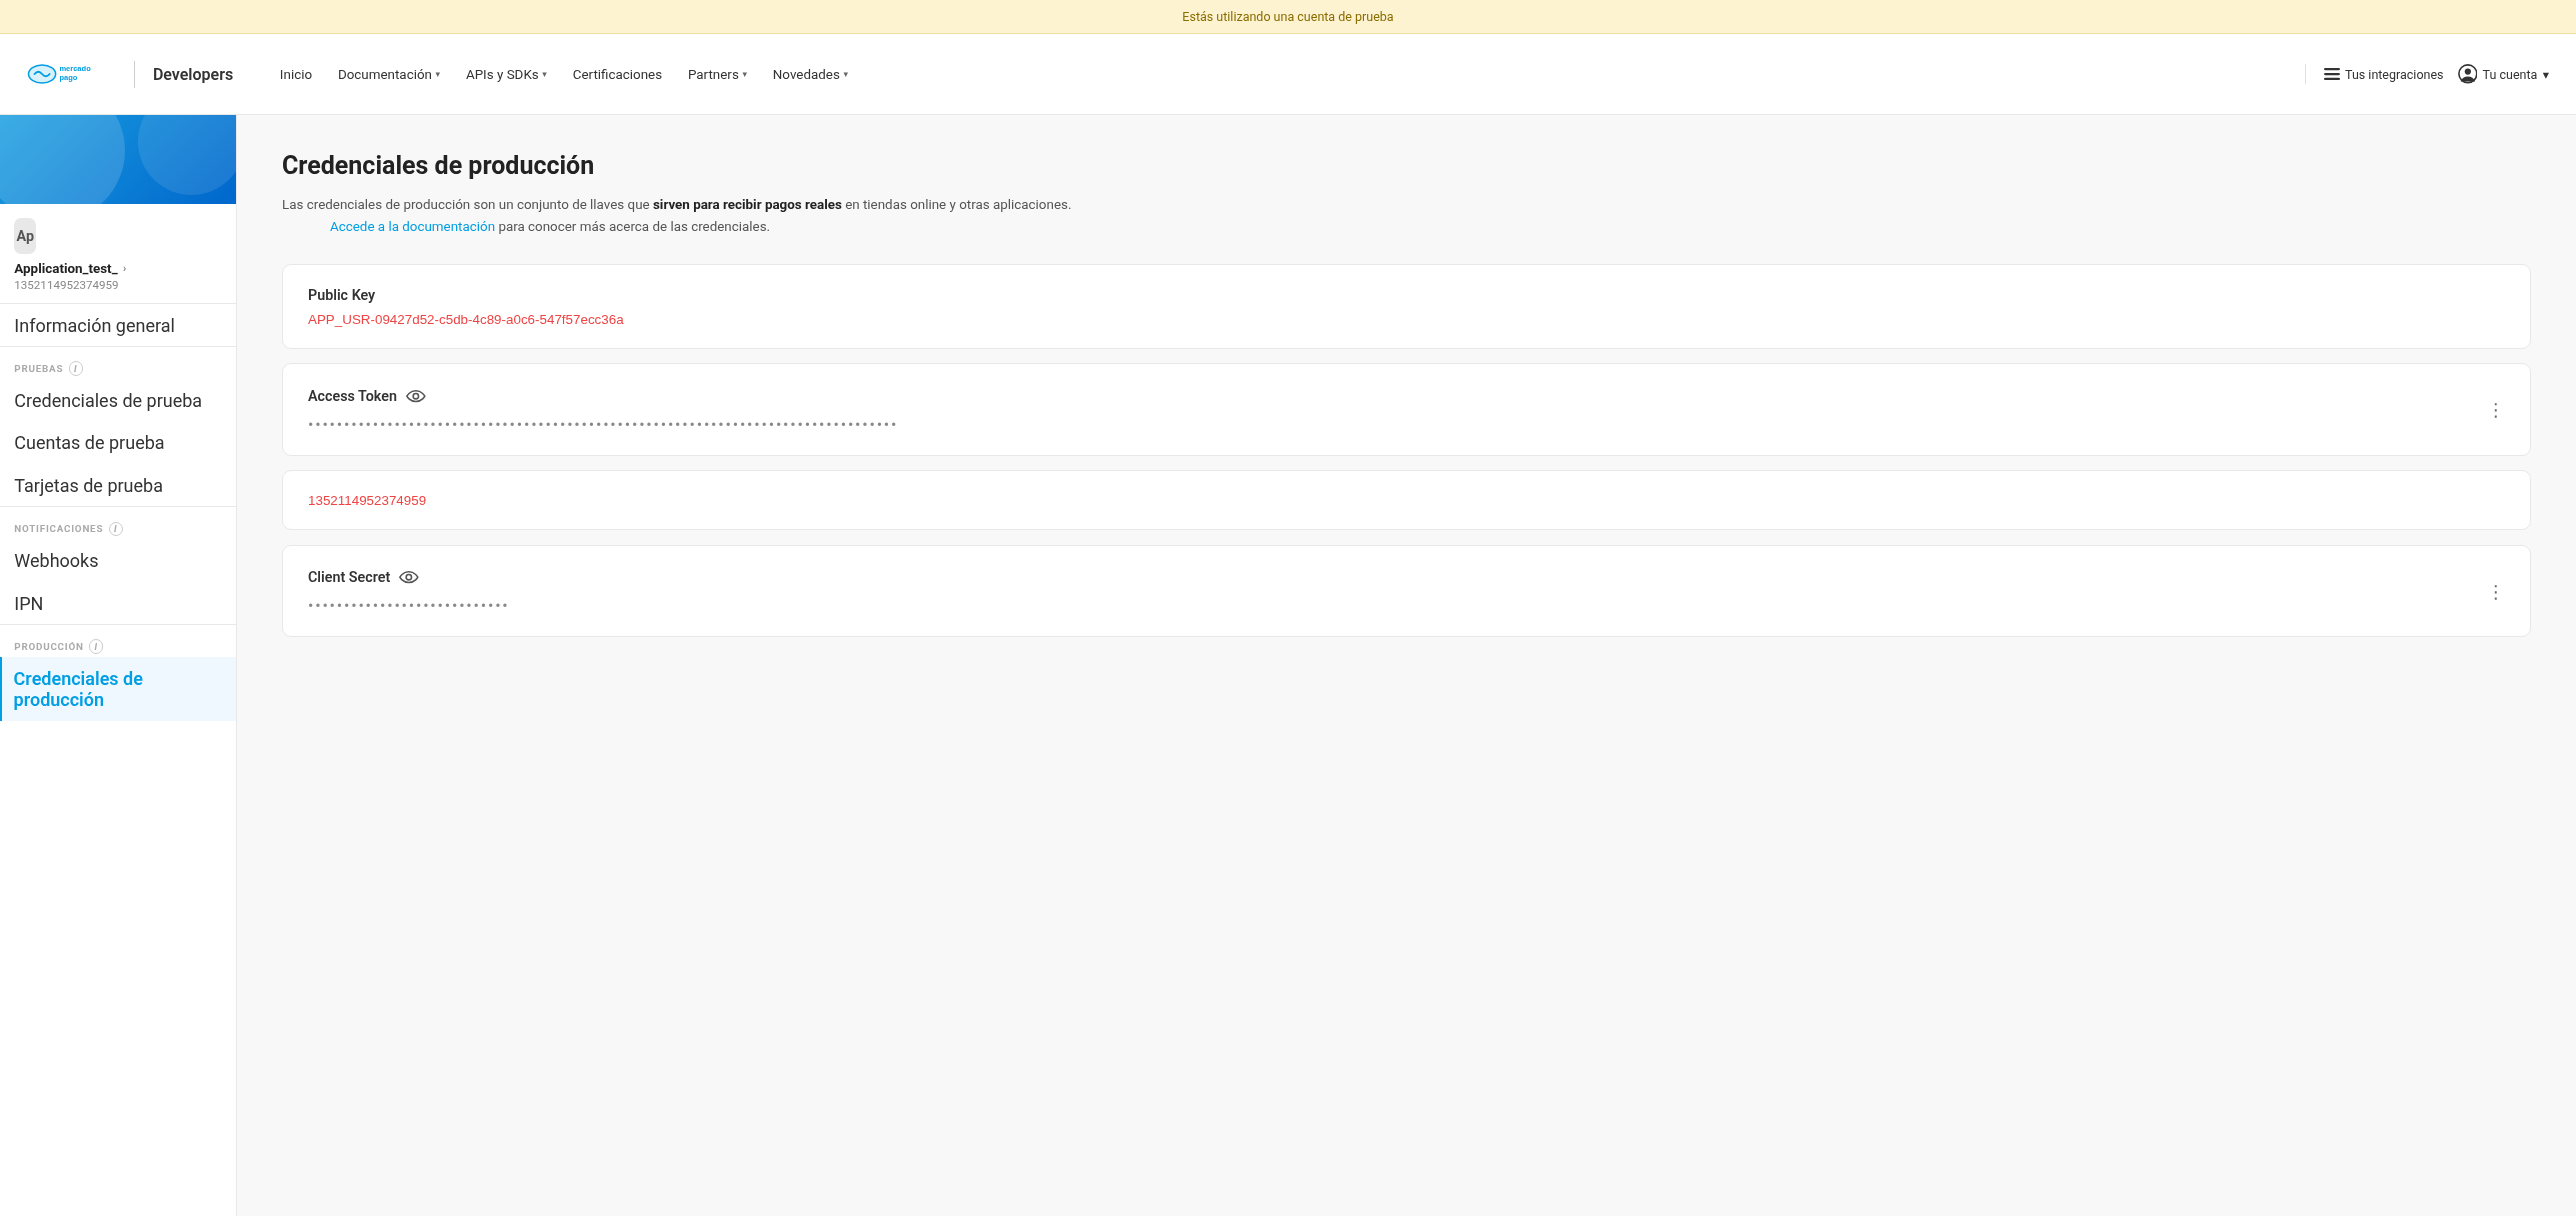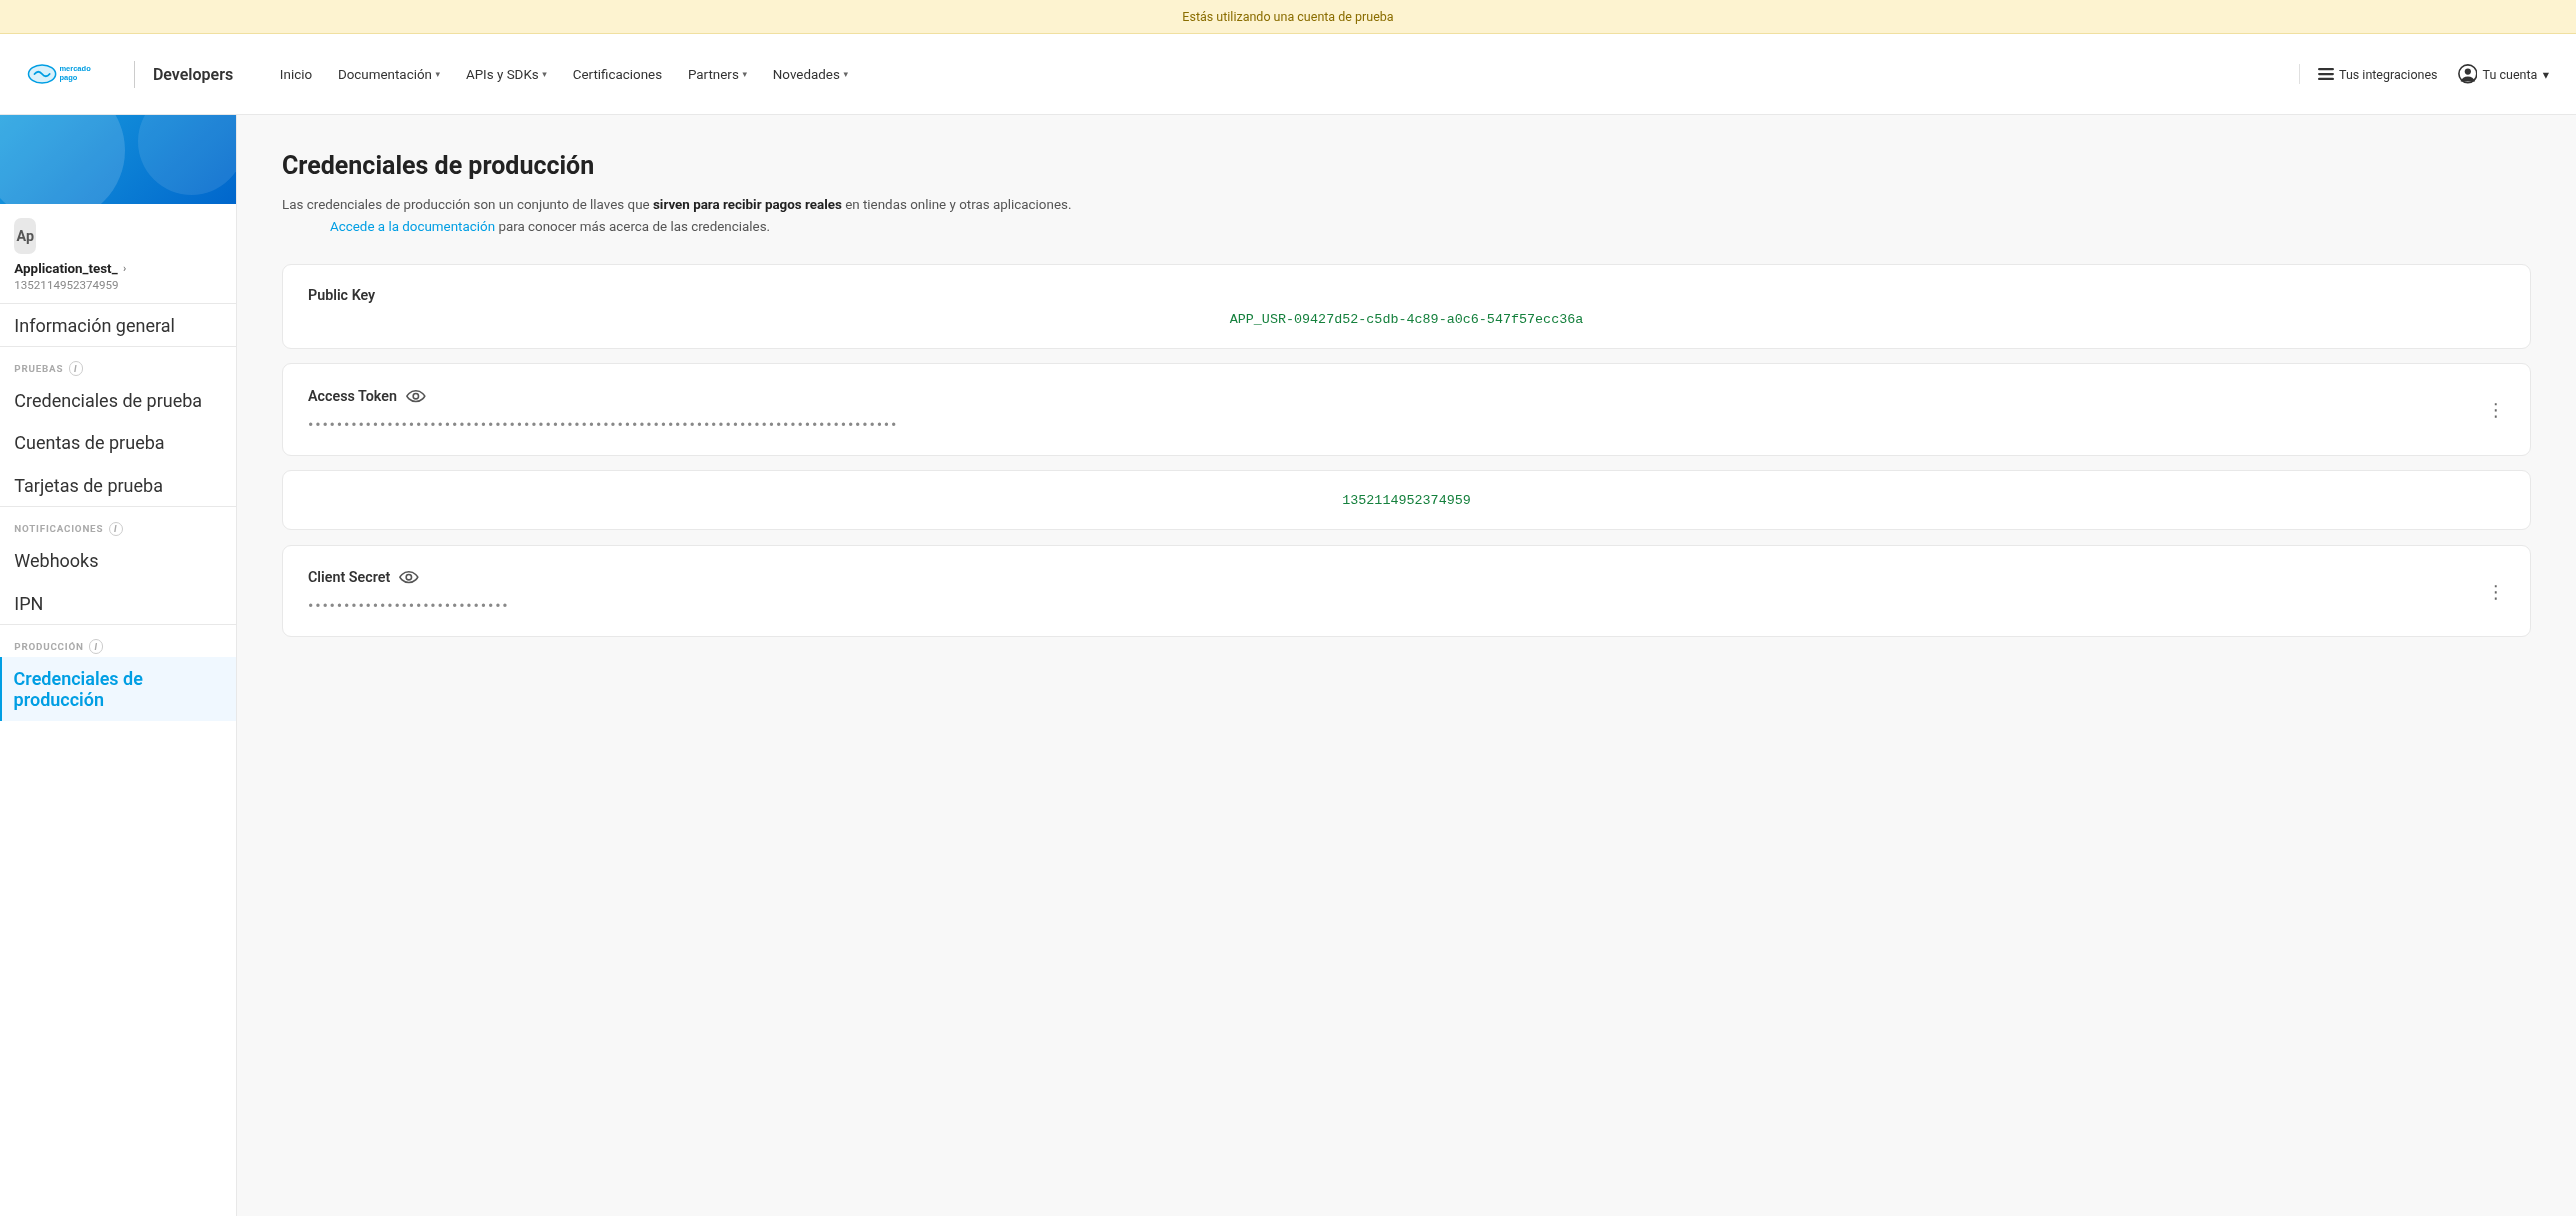--- a/index.html
+++ b/index.html
@@ -62,21 +62,21 @@
       font-size: 13.4px;
       color: #333;
       cursor: pointer;
       border-radius: 5.4px;
       white-space: nowrap;
     }
     .nav-item .chevron { font-size: 9px; color: #666; }
     .nav-right {
       display: flex;
       align-items: center;
-      gap: 20px;
+      gap: 14px;
       border-left: 0.9px solid #e0e0e0;
       padding-left: 18px;
     }
     .nav-right-item {
       display: flex;
       align-items: center;
       gap: 5.4px;
       font-size: 12.5px;
       color: #333;
       cursor: pointer;
@@ -249,24 +249,23 @@
       width: 19.7px;
       height: 19.7px;
       cursor: pointer;
       color: #666;
       display: inline-flex;
       align-items: center;
       justify-content: center;
     }
     .credential-value {
       font-size: 13.4px;
-      color: #15803d;
-      font-family: Liberation Mono, monospace;
+      color: #ef4444;
+      font-family: Liberation Sans, sans-serif;
       word-break: break-all;
-      text-align: center;
     }
     .credential-dots {
       font-size: 16px;
       letter-spacing: 1.8px;
       color: #888;
     }
     .card-menu {
       position: absolute;
       right: 18px;
       top: 50%;

